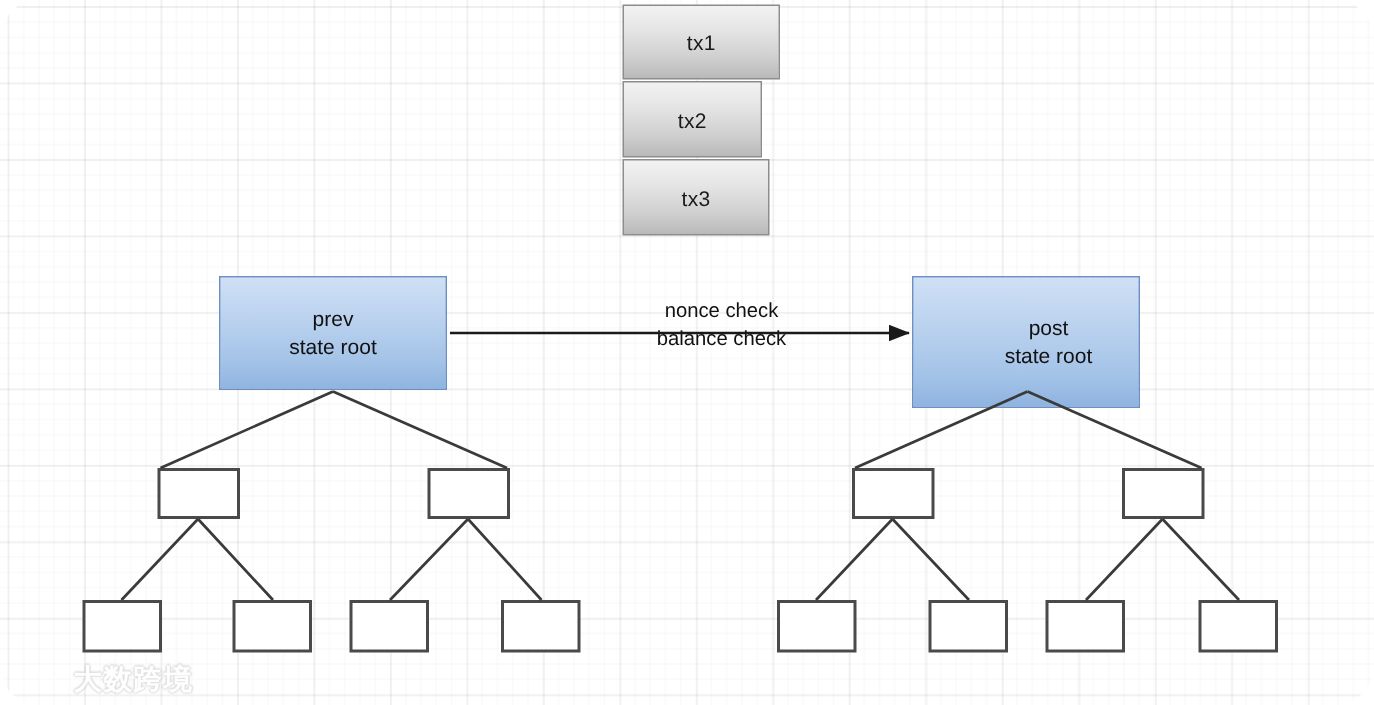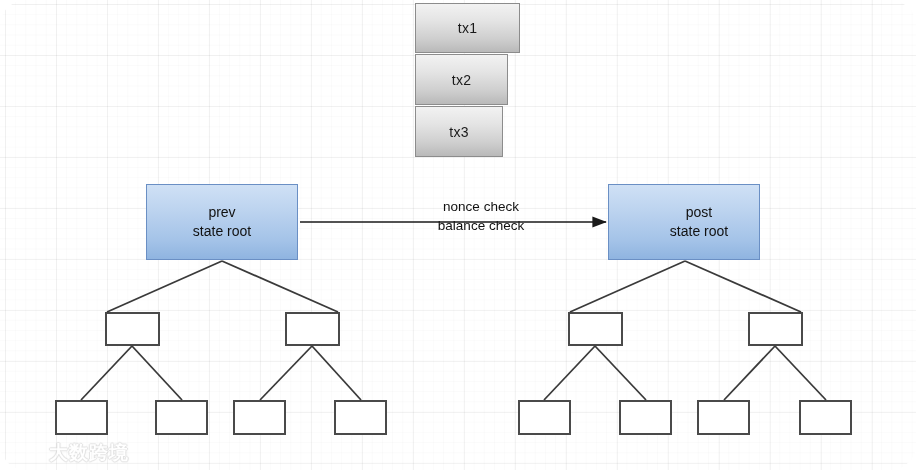--- a/index.html
+++ b/index.html
@@ -103,29 +103,29 @@
 <body>
 
 <div id="canvas">
 
   <div class="tx-box" style="left:415px; top:3px; width:105px; height:50px;">
     <span>tx1</span>
   </div>
   <div class="tx-box" style="left:415px; top:54px; width:93px; height:51px;">
     <span>tx2</span>
   </div>
-  <div class="tx-box" style="left:415px; top:106px; width:88px; height:51px;">
+  <div class="tx-box" style="left:415px; top:106px; width:98px; height:51px;">
     <span>tx3</span>
   </div>
 
   <div class="state-box" style="left:146px; top:184px; width:152px; height:76px;">
     <span>prev</span>
     <span>state root</span>
   </div>
-  <div class="state-box" style="left:608px; top:184px; width:152px; height:76px;padding-left:30px;">
+  <div class="state-box" style="left:608px; top:184px; width:152px; height:88px;padding-left:30px;">
     <span>post</span>
     <span>state root</span>
   </div>
 
   <div class="check-labels">
     <div>nonce check</div>
     <div>balance check</div>
   </div>
 
   <div class="node-box" style="left:105px; top:312px; width:55px; height:34px;"></div>

